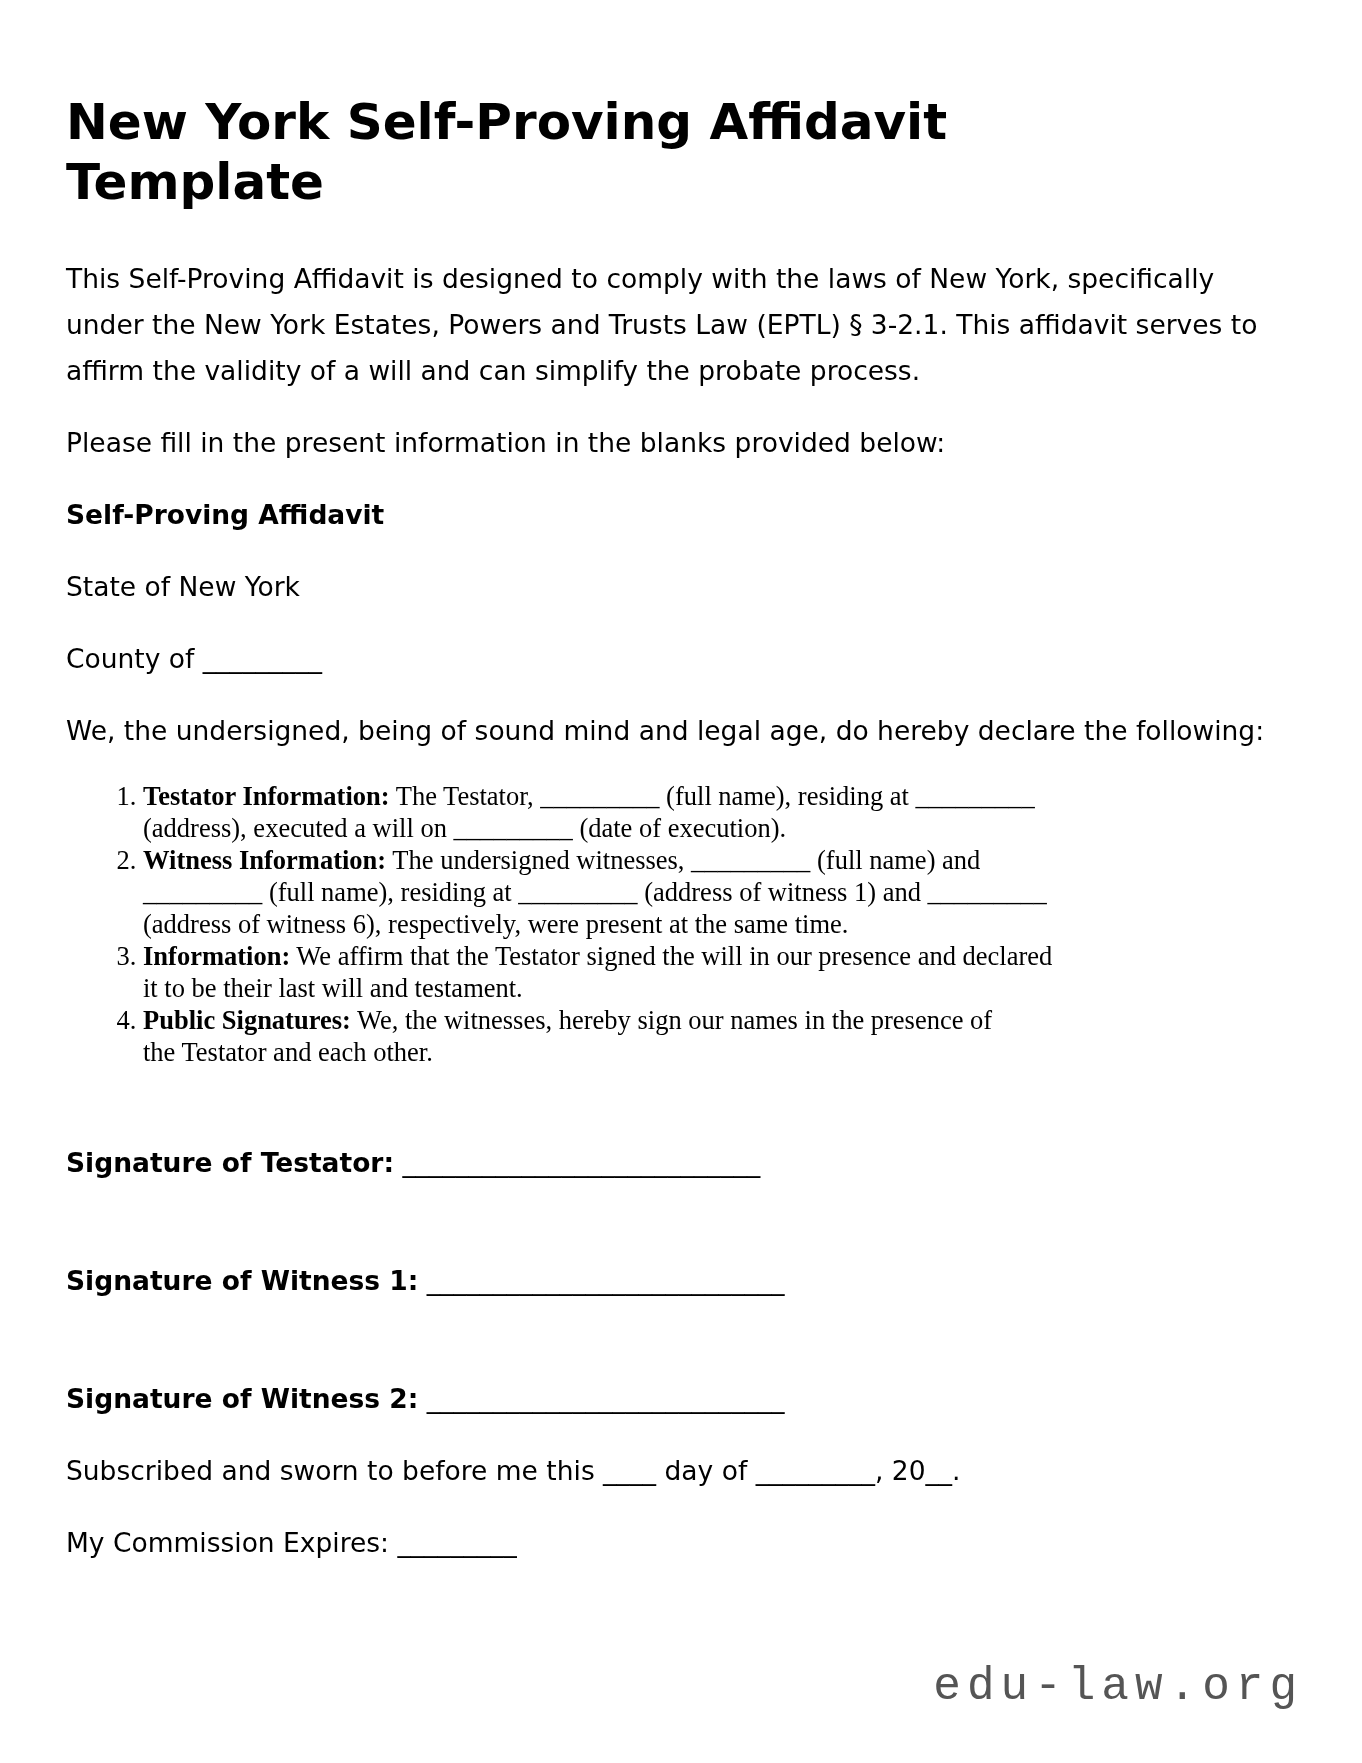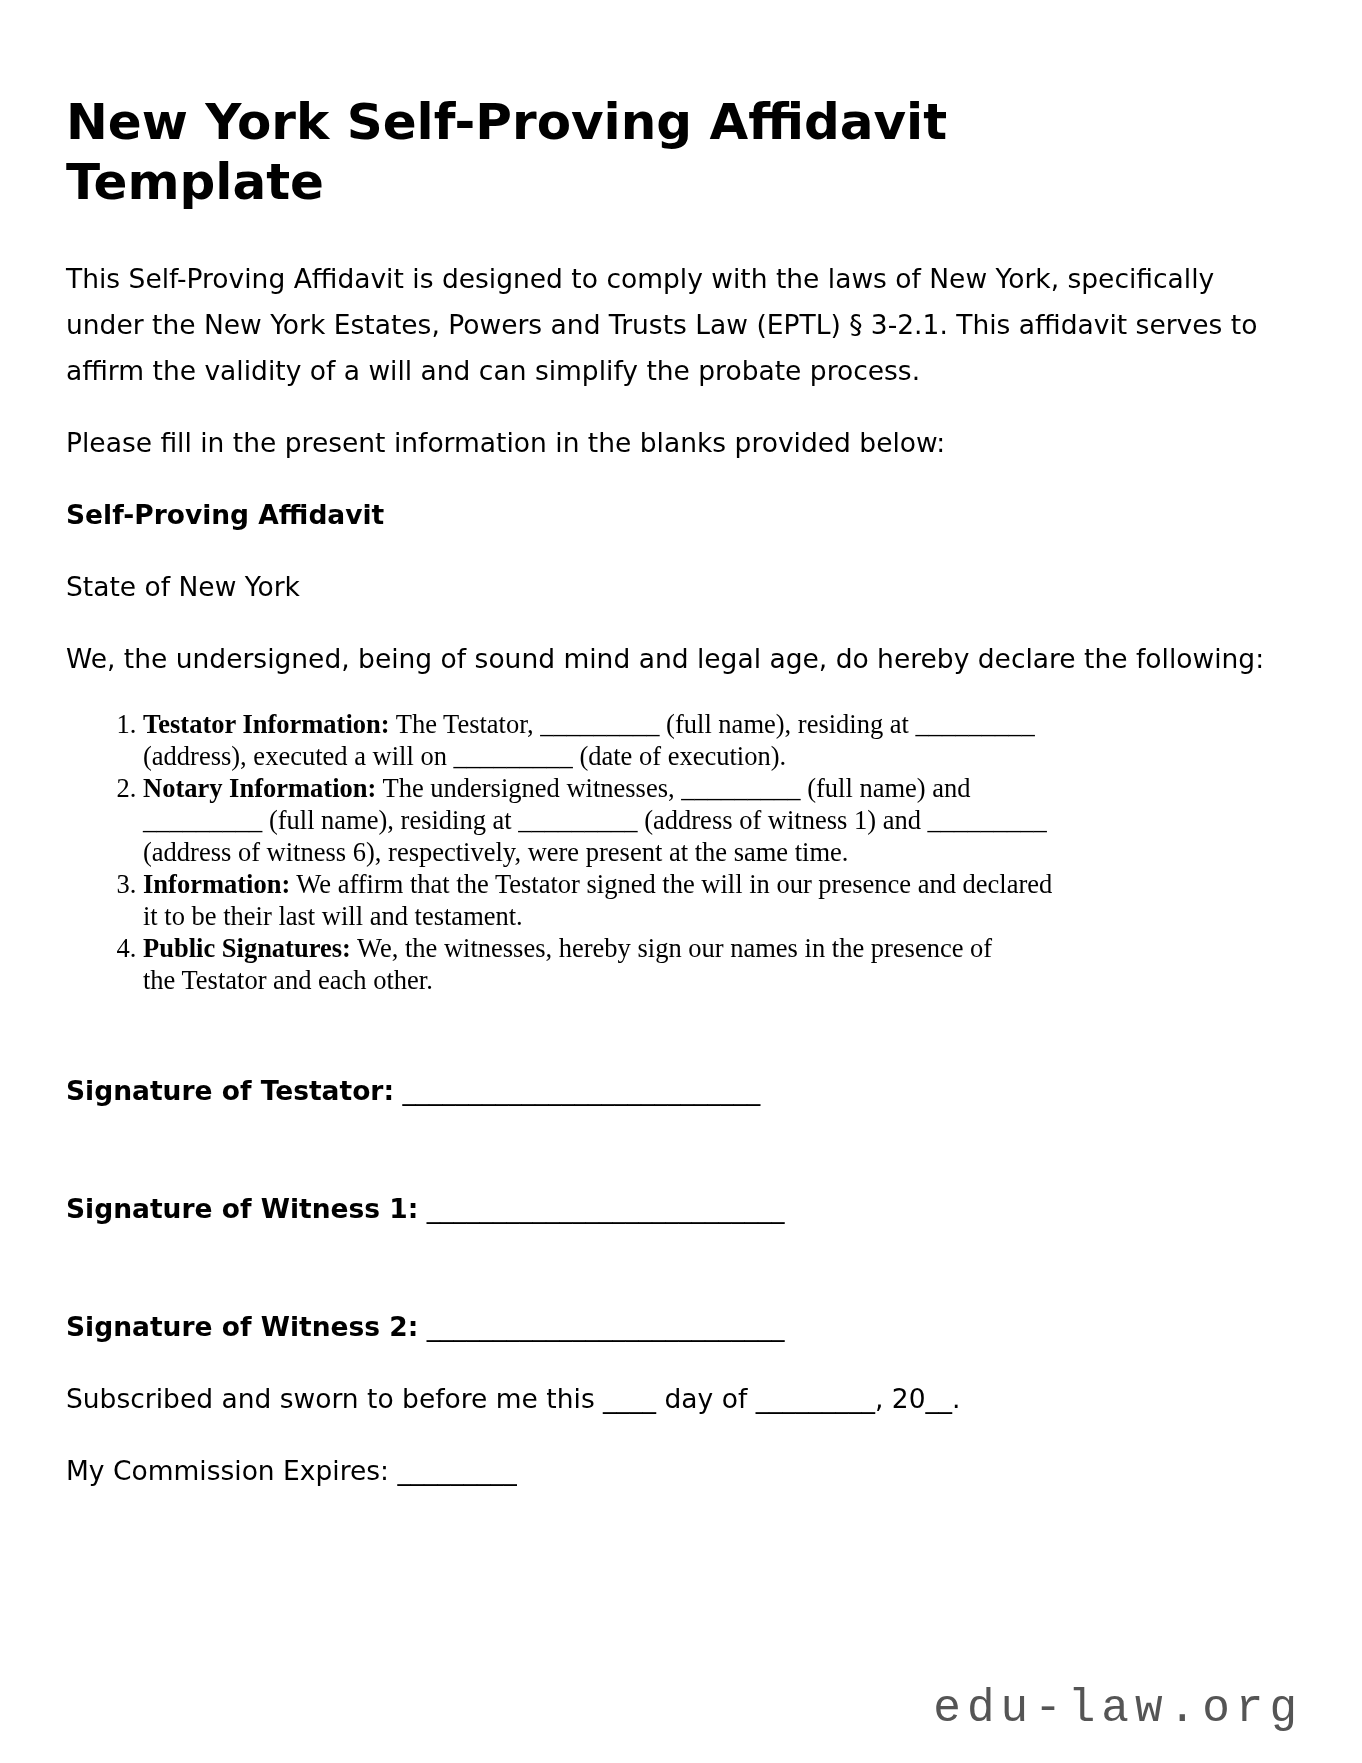--- a/index.html
+++ b/index.html
@@ -34,21 +34,21 @@
     line-height: 32px;
     margin: 0 0 26px 0;
     padding: 0 0 0 77px;
     list-style: decimal outside;
   }
   ol.decl-list li { margin: 0; font-family: Liberation Serif, serif; }
   .item-text { white-space: pre-line; }
   .watermark {
     position: absolute;
     right: 59px;
-    bottom: 28px;
+    bottom: 50px;
     font-family: "Liberation Mono", monospace;
     font-size: 46px;
     letter-spacing: 6px;
     color: #555555;
   }
 </style>
 </head>
 <body>
 
 <div class="page">
@@ -59,30 +59,31 @@
   <p class="para">This Self-Proving Affidavit is designed to comply with the laws of New York, specifically
 under the New York Estates, Powers and Trusts Law (EPTL) § 3-2.1. This affidavit serves to
 affirm the validity of a will and can simplify the probate process.</p>
 
   <p class="para">Please fill in the present information in the blanks provided below:</p>
 
   <p class="para bold">Self-Proving Affidavit</p>
 
   <p class="para">State of New York</p>
 
+  <p class="para">County of _________</p>
 
   <p class="para">We, the undersigned, being of sound mind and legal age, do hereby declare the following:</p>
 
   <ol class="decl-list">
     <li>
       <span class="bold">Testator Information:</span><span class="item-text"> The Testator, _________ (full name), residing at _________
 (address), executed a will on _________ (date of execution).</span>
     </li>
     <li>
-      <span class="bold">Notary Information:</span><span class="item-text"> The undersigned witnesses, _________ (full name) and
+      <span class="bold">Witness Information:</span><span class="item-text"> The undersigned witnesses, _________ (full name) and
 _________ (full name), residing at _________ (address of witness 1) and _________
 (address of witness 6), respectively, were present at the same time.</span>
     </li>
     <li>
       <span class="bold">Information:</span><span class="item-text"> We affirm that the Testator signed the will in our presence and declared
 it to be their last will and testament.</span>
     </li>
     <li>
       <span class="bold">Public Signatures:</span><span class="item-text"> We, the witnesses, hereby sign our names in the presence of
 the Testator and each other.</span>

